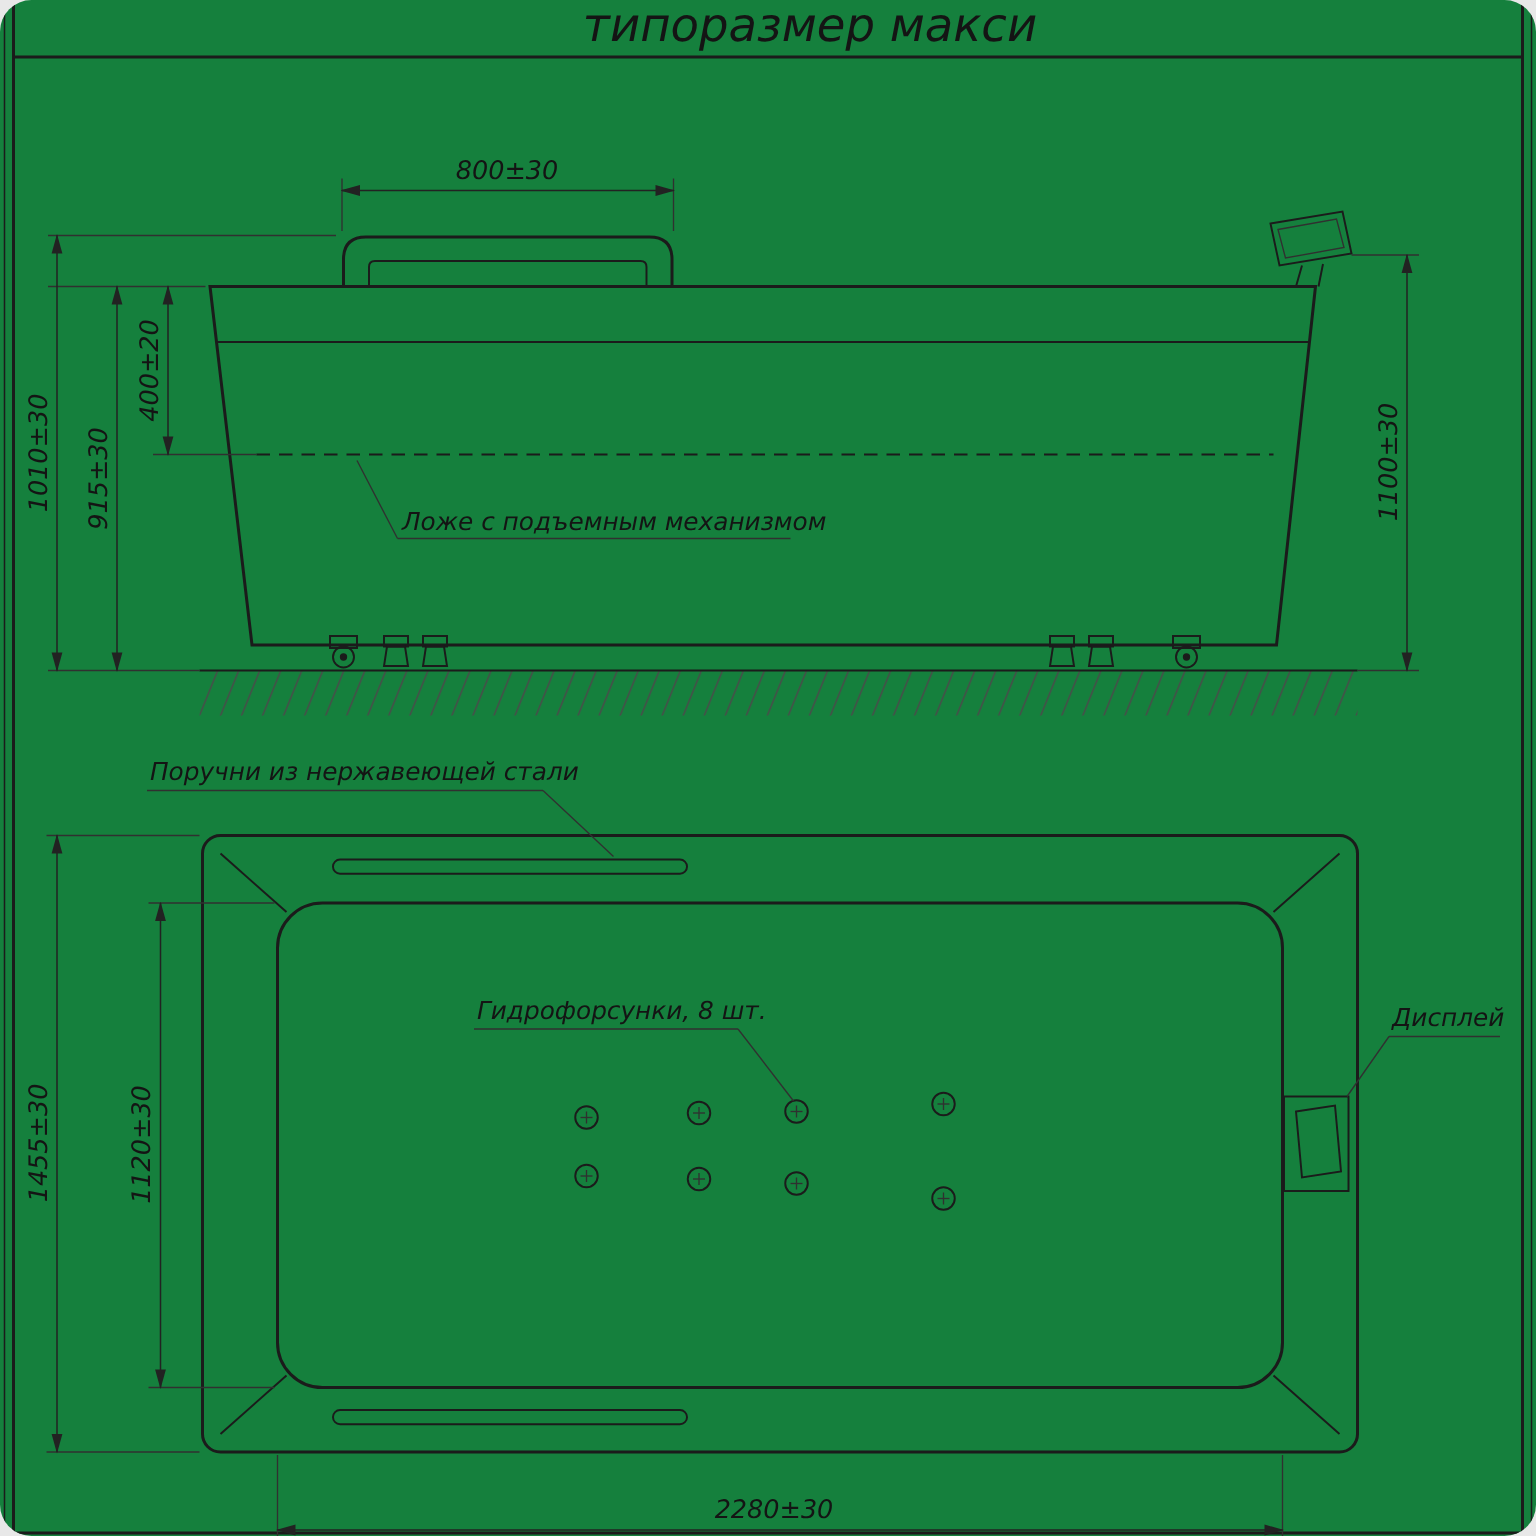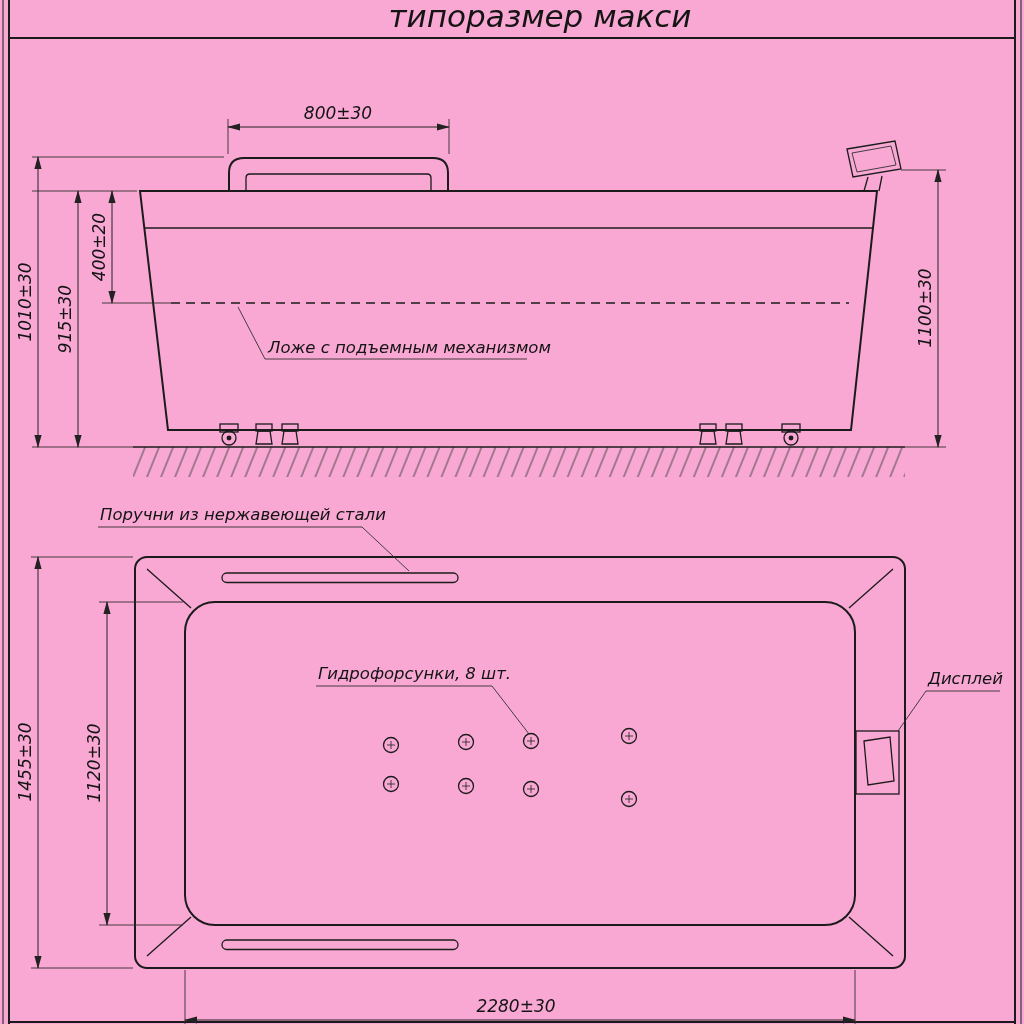--- a/index.html
+++ b/index.html
@@ -1,16 +1,16 @@
 <!DOCTYPE html>
 <html><head>
 <meta charset="utf-8">
 <style>
   html,body{margin:0;padding:0;background:#e8e8e8;}
-  .canvas{position:relative;width:1024px;height:1024px;background:#f9a8d4;margin:0 auto;overflow:hidden;}
+  .canvas{position:relative;width:1024px;height:1024px;background:#15803d;margin:0 auto;overflow:hidden;border-radius:21px;}
   svg{position:absolute;left:0;top:0;}
   .t{font-family:"DejaVu Sans",sans-serif;font-style:italic;fill:#141414;}
   .title{font-size:31px;text-anchor:middle;}
   .dimtxt{font-size:17px;text-anchor:middle;}
   .lbl{font-size:16.5px;}
   .thick{stroke:#1b1b1b;stroke-width:2;fill:none;}
   .med{stroke:#1b1b1b;stroke-width:1.3;fill:none;}
   .thin{stroke:#303030;stroke-width:0.9;fill:none;}
   .dashed{stroke:#1b1b1b;stroke-width:1.4;fill:none;stroke-dasharray:9 6;}
   .dimline{stroke:#222;stroke-width:1;fill:none;marker-start:url(#arw);marker-end:url(#arw);}

